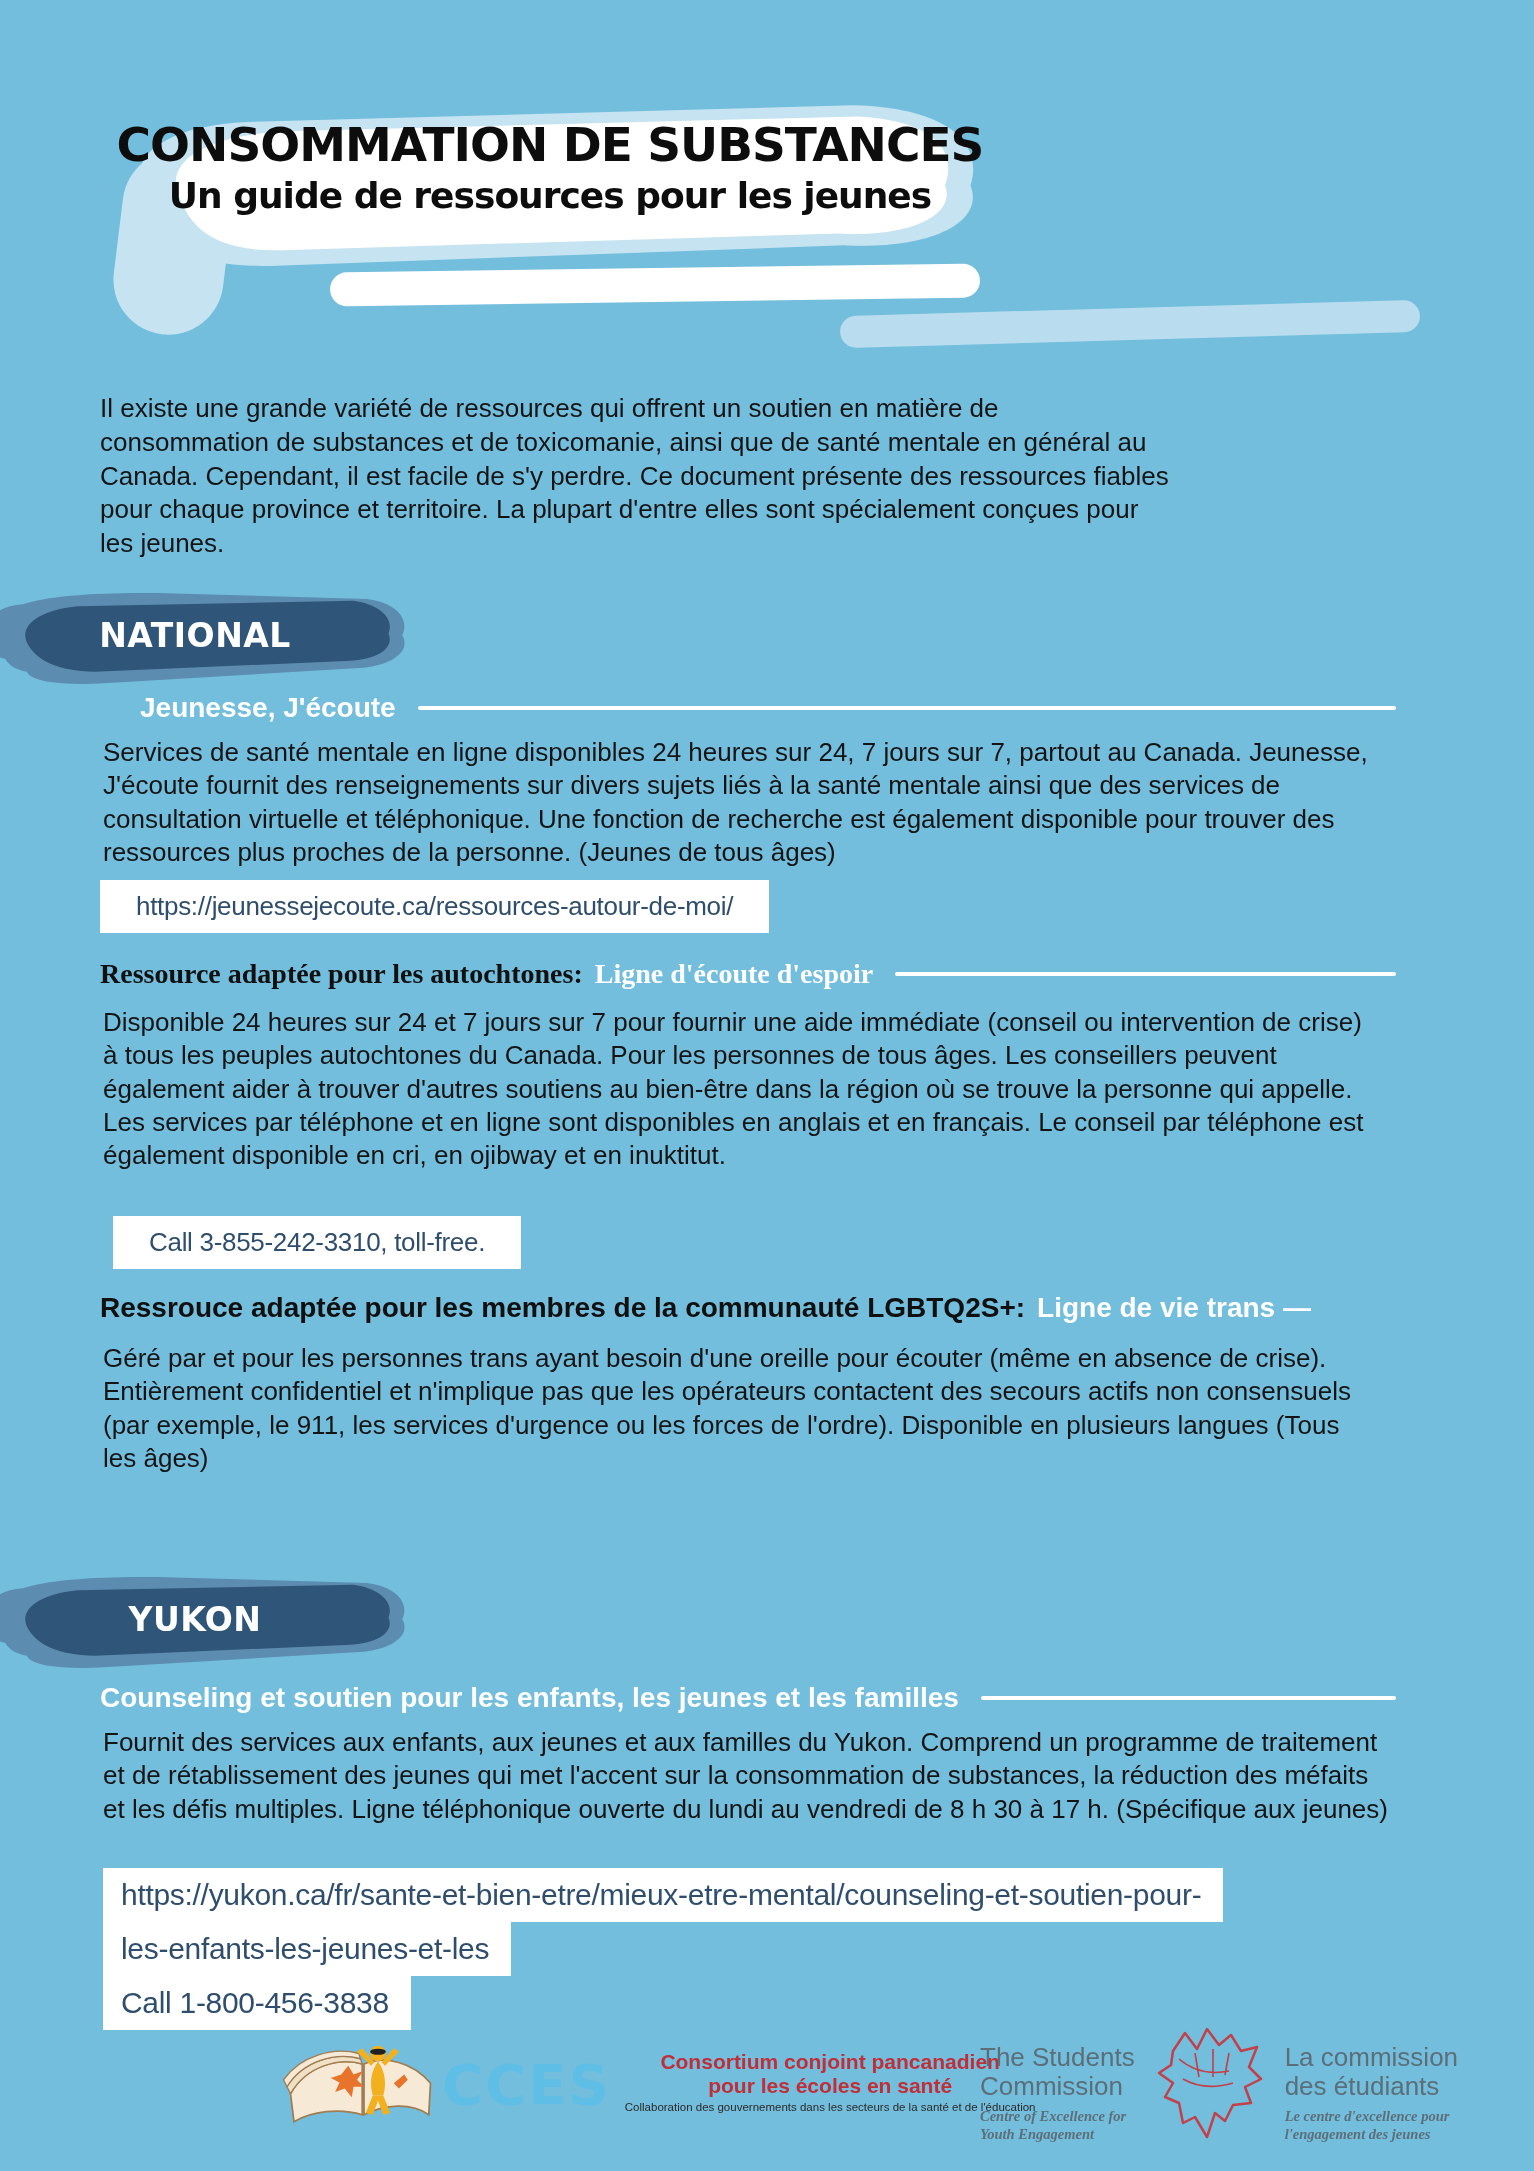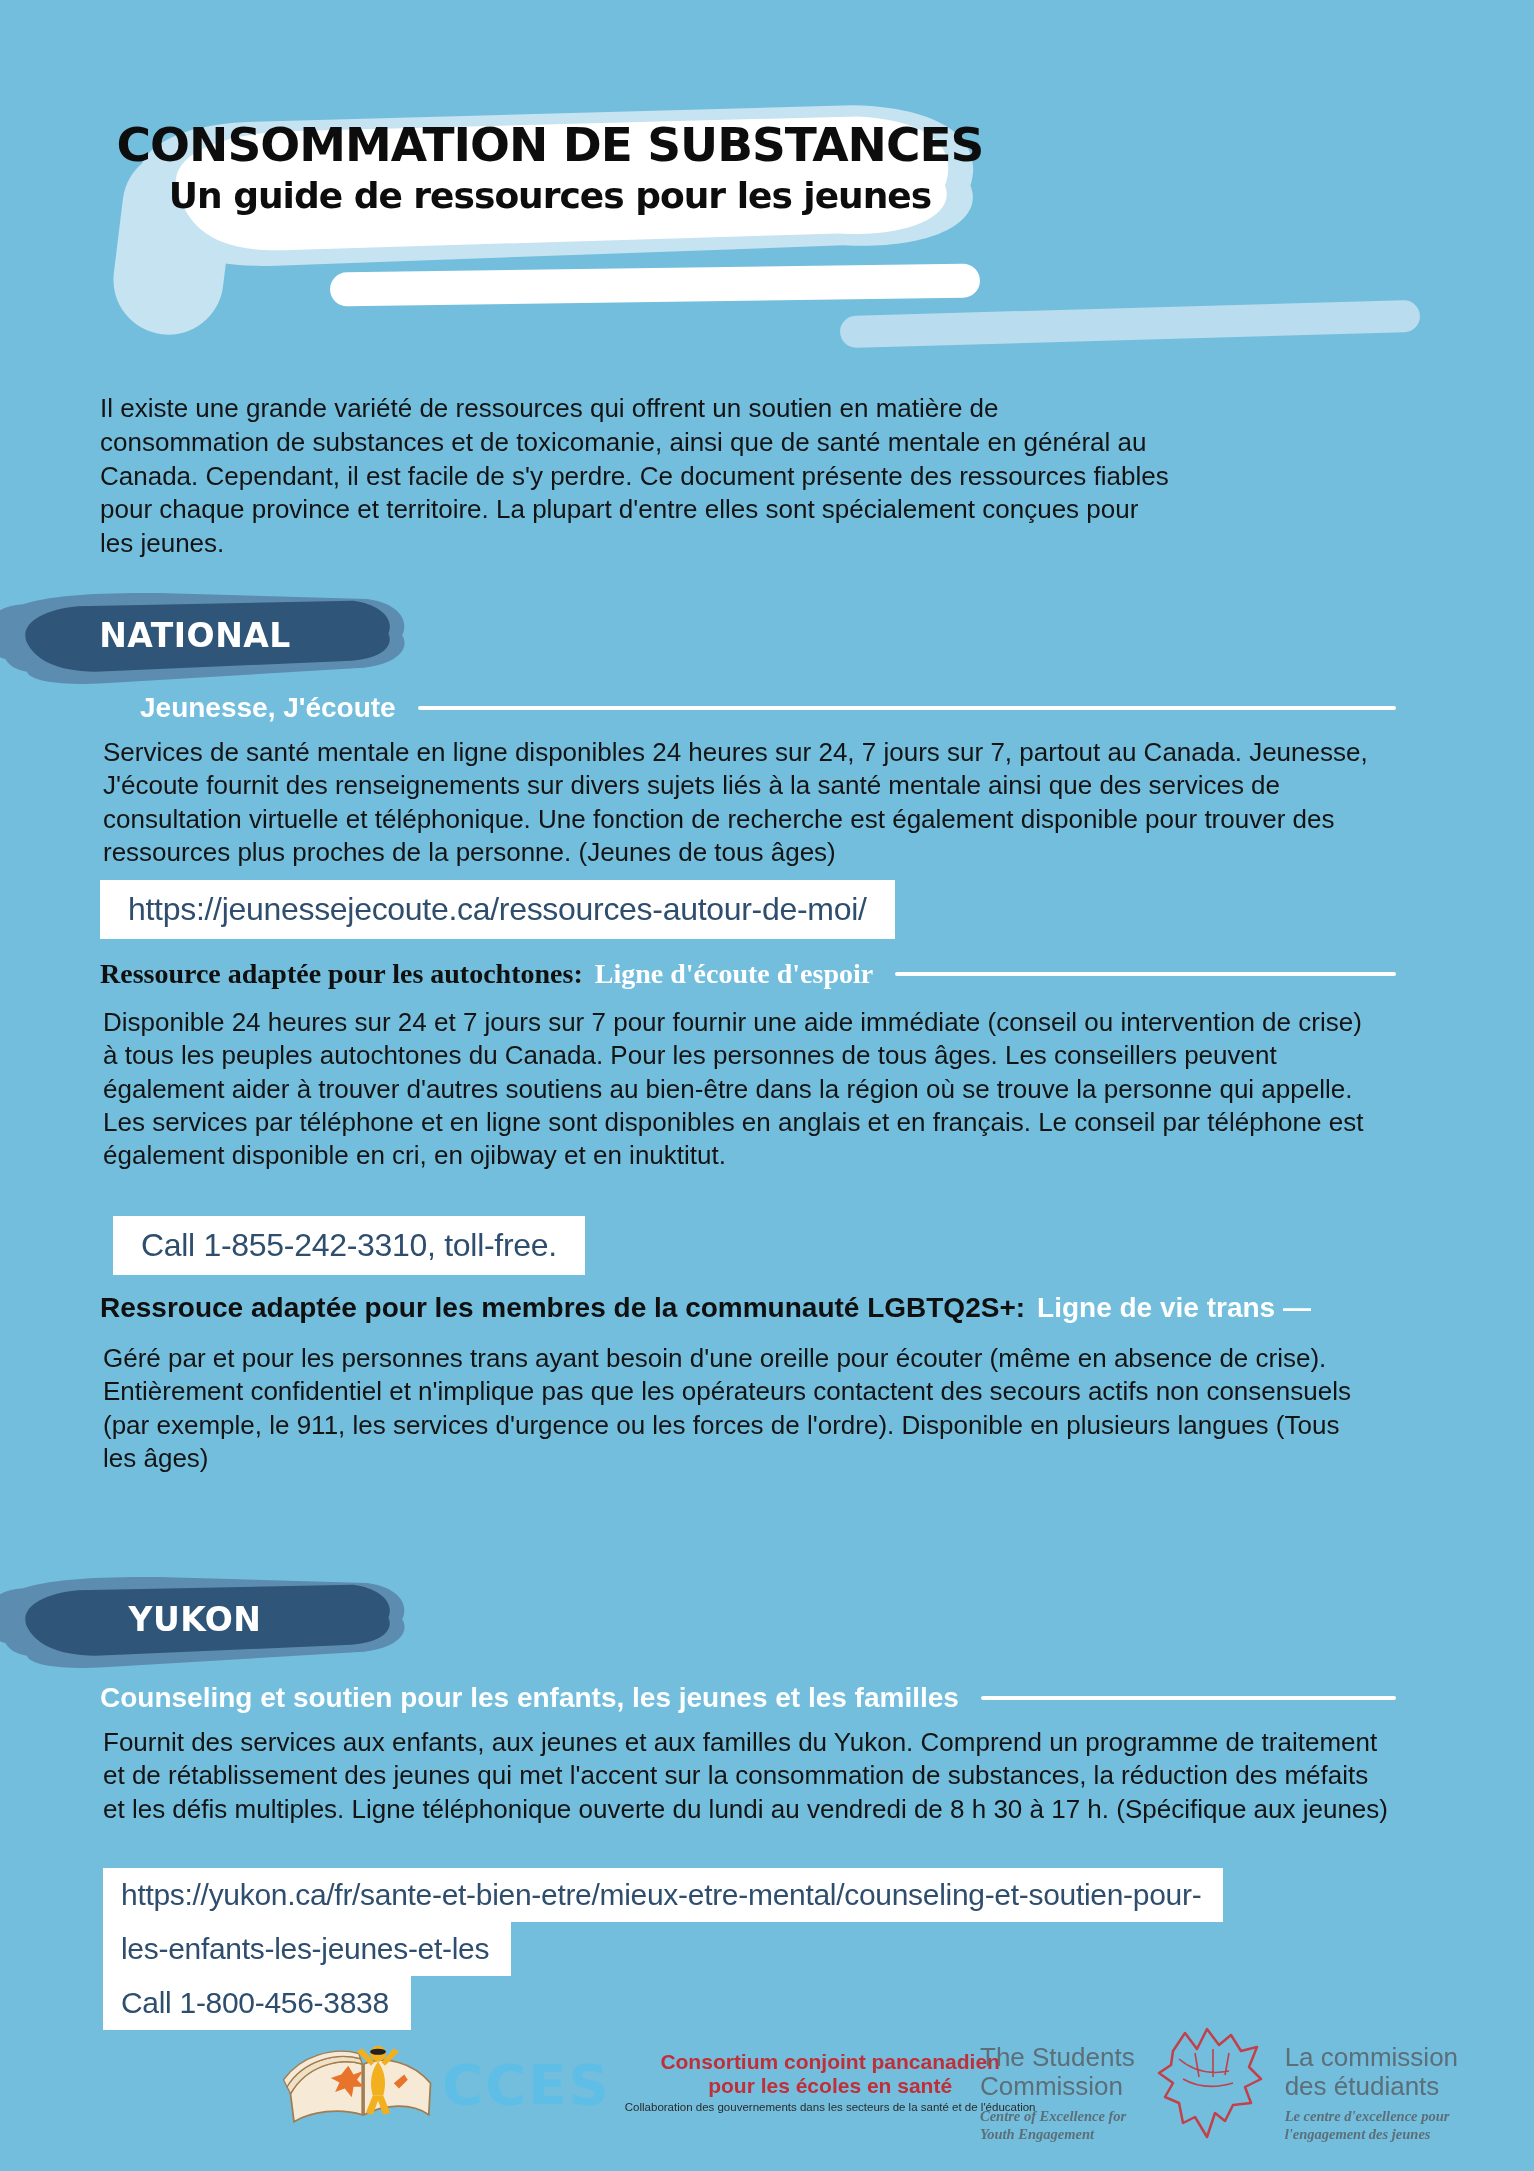--- a/index.html
+++ b/index.html
@@ -54,22 +54,22 @@
   .h-counseling .white { margin-left:0; }
   
   .para { position:absolute; left:103px; font-size:26px; line-height:1.28; color:#141414; }
   .p-jeunesse { top:736px; max-width:1270px; }
   .p-autochtones { top:1006px; max-width:1270px; }
   .p-lgbtq { top:1342px; max-width:1260px; }
   .p-counseling { top:1726px; max-width:1290px; }
   
   .wbox {
     position:absolute; display:inline-block; background:#ffffff;
-    color:var(--link,#2F4E6E); font-size:32px; letter-spacing:-0.3px;
-    padding:11px 28px;
+    color:var(--link,#2F4E6E); font-size:26px; letter-spacing:-0.3px;
+    padding:11px 36px;
   }
   .b-url1 { left:100px; top:880px; }
   .b-call1 { left:113px; top:1216px; }
   .b-call2 { left:100px; top:1484px; }
   
   .yukon-links { position:absolute; left:103px; top:1868px; font-size:30px; letter-spacing:-0.3px; color:var(--link,#2F4E6E); }
   .yukon-links .line { display:table; background:#ffffff; padding:10px 22px 10px 18px; }
   
   .footer { position:absolute; left:0; top:2015px; width:1534px; height:140px;margin-left:40px; }
   .jcsh { position:absolute; left:235px; top:14px; display:flex; align-items:center; }
@@ -124,21 +124,21 @@
   </div>
   <p class="para p-jeunesse">Services de santé mentale en ligne disponibles 24 heures sur 24, 7 jours sur 7, partout au Canada. Jeunesse, J'écoute fournit des renseignements sur divers sujets liés à la santé mentale ainsi que des services de consultation virtuelle et téléphonique. Une fonction de recherche est également disponible pour trouver des ressources plus proches de la personne. (Jeunes de tous âges)</p>
   <div class="wbox b-url1">https://jeunessejecoute.ca/ressources-autour-de-moi/</div>
 
   <div class="res-heading h-autochtones">
     <span class="black">Ressource adaptée pour les autochtones:</span>
     <span class="white">Ligne d'écoute d'espoir</span>
     <span class="rule"></span>
   </div>
   <p class="para p-autochtones">Disponible 24 heures sur 24 et 7 jours sur 7 pour fournir une aide immédiate (conseil ou intervention de crise) à tous les peuples autochtones du Canada. Pour les personnes de tous âges. Les conseillers peuvent également aider à trouver d'autres soutiens au bien-être dans la région où se trouve la personne qui appelle. Les services par téléphone et en ligne sont disponibles en anglais et en français. Le conseil par téléphone est également disponible en cri, en ojibway et en inuktitut.</p>
-  <div class="wbox b-call1">Call 1-855-242-3310, toll-free.</div>
+  <div class="wbox b-call1">Call 3-855-242-3310, toll-free.</div>
 
   <div class="res-heading h-lgbtq">
     <span class="black">Ressrouce adaptée pour les membres de la communauté LGBTQ2S+:</span>
     <span class="white">Ligne de vie trans —</span>
   </div>
   <p class="para p-lgbtq">Géré par et pour les personnes trans ayant besoin d'une oreille pour écouter (même en absence de crise). Entièrement confidentiel et n'implique pas que les opérateurs contactent des secours actifs non consensuels (par exemple, le 911, les services d'urgence ou les forces de l'ordre). Disponible en plusieurs langues (Tous les âges)</p>
 
   <div class="section-brush brush-yukon">
     <svg viewBox="0 0 440 110" preserveAspectRatio="none">
       <path fill="#5C8CB0" d="M26 78 C8 74 2 58 12 46 C4 34 18 20 44 18 C70 8 130 4 200 6 L396 12 C426 16 440 34 432 52 C442 70 420 86 388 88 L140 104 C92 108 52 104 48 92 C38 90 30 86 26 78 Z"></path>

